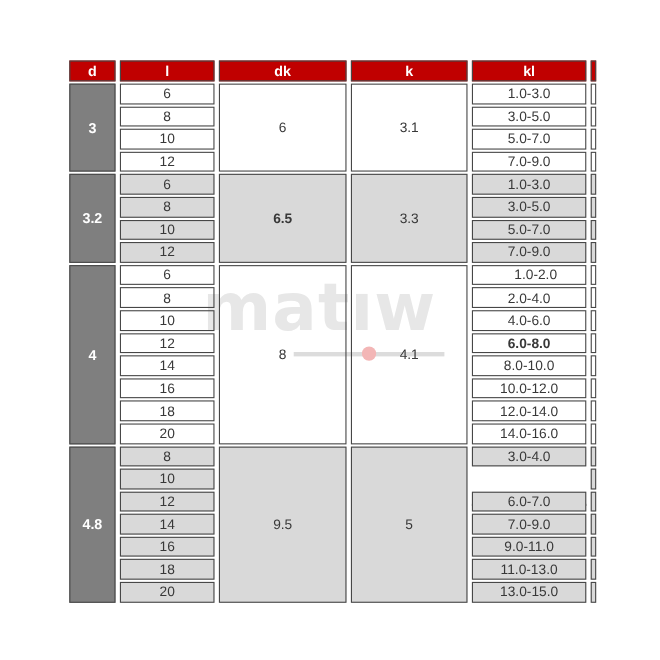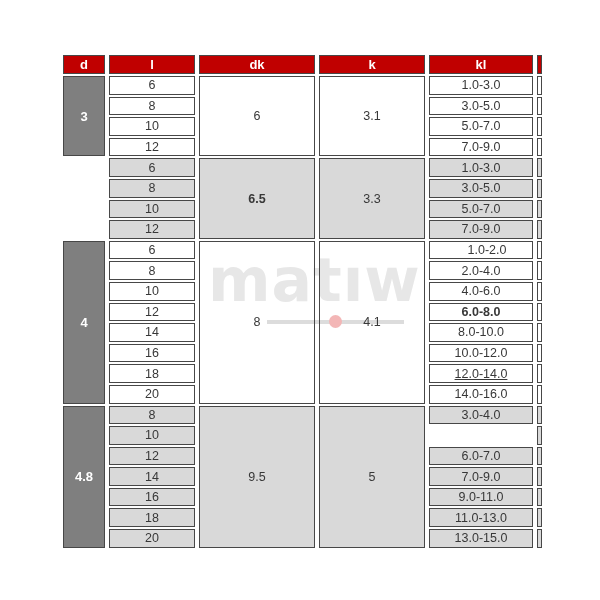--- a/index.html
+++ b/index.html
@@ -9,21 +9,21 @@
     --text:#383838;
     --wm-text:#e7e7e7;   --wm-line:#dcdcdc; --wm-dot:#f3b6b6;
   }
   html,body{margin:0;padding:0;}
   body{
     width:600px;height:600px;background:#ffffff;position:relative;
     overflow:hidden;font-family:"Liberation Sans", sans-serif;
   }
   
   .wm-text{
-    position:absolute;left:208px;top:250px;z-index:1;
+    position:absolute;left:184px;top:250px;z-index:1;
     font-family:"DejaVu Sans", sans-serif;font-weight:bold;
     font-size:60px;line-height:1;letter-spacing:1px;color:var(--wm-text);
     user-select:none;white-space:nowrap;
   }
   .wm-line{
     position:absolute;left:267px;top:320px;width:137px;height:4px;
     background:var(--wm-line);z-index:1;
   }
   .wm-dot{
     position:absolute;left:329px;top:315px;width:13px;height:13px;
@@ -76,20 +76,21 @@
     <div class="cell" style="grid-area: 2 / 6;"></div>
     <div class="cell" style="grid-area: 3 / 2;">8</div>
     <div class="cell" style="grid-area: 3 / 5;">3.0-5.0</div>
     <div class="cell" style="grid-area: 3 / 6;"></div>
     <div class="cell" style="grid-area: 4 / 2;">10</div>
     <div class="cell" style="grid-area: 4 / 5;">5.0-7.0</div>
     <div class="cell" style="grid-area: 4 / 6;"></div>
     <div class="cell" style="grid-area: 5 / 2;">12</div>
     <div class="cell" style="grid-area: 5 / 5;">7.0-9.0</div>
     <div class="cell" style="grid-area: 5 / 6;"></div>
+    <div class="cell dcol" style="grid-area: 6 / 1 / span 4;">3.2</div>
     <div class="cell shaded" style="grid-area: 6 / 3 / span 4; font-weight: bold;">6.5</div>
     <div class="cell shaded" style="grid-area: 6 / 4 / span 4;">3.3</div>
     <div class="cell shaded" style="grid-area: 6 / 2;">6</div>
     <div class="cell shaded" style="grid-area: 6 / 5;">1.0-3.0</div>
     <div class="cell shaded" style="grid-area: 6 / 6;"></div>
     <div class="cell shaded" style="grid-area: 7 / 2;">8</div>
     <div class="cell shaded" style="grid-area: 7 / 5;">3.0-5.0</div>
     <div class="cell shaded" style="grid-area: 7 / 6;"></div>
     <div class="cell shaded" style="grid-area: 8 / 2;">10</div>
     <div class="cell shaded" style="grid-area: 8 / 5;">5.0-7.0</div>
@@ -112,21 +113,21 @@
     <div class="cell" style="grid-area: 13 / 2;">12</div>
     <div class="cell" style="grid-area: 13 / 5; font-weight: bold;">6.0-8.0</div>
     <div class="cell" style="grid-area: 13 / 6;"></div>
     <div class="cell" style="grid-area: 14 / 2;">14</div>
     <div class="cell" style="grid-area: 14 / 5;">8.0-10.0</div>
     <div class="cell" style="grid-area: 14 / 6;"></div>
     <div class="cell" style="grid-area: 15 / 2;">16</div>
     <div class="cell" style="grid-area: 15 / 5;">10.0-12.0</div>
     <div class="cell" style="grid-area: 15 / 6;"></div>
     <div class="cell" style="grid-area: 16 / 2;">18</div>
-    <div class="cell" style="grid-area: 16 / 5; text-decoration: underline;">12.0-14.0</div>
+    <div class="cell" style="grid-area: 16 / 5;">12.0-14.0</div>
     <div class="cell" style="grid-area: 16 / 6;"></div>
     <div class="cell" style="grid-area: 17 / 2;">20</div>
     <div class="cell" style="grid-area: 17 / 5;">14.0-16.0</div>
     <div class="cell" style="grid-area: 17 / 6;"></div>
     <div class="cell dcol" style="grid-area: 18 / 1 / span 7;">4.8</div>
     <div class="cell shaded" style="grid-area: 18 / 3 / span 7;">9.5</div>
     <div class="cell shaded" style="grid-area: 18 / 4 / span 7;">5</div>
     <div class="cell shaded" style="grid-area: 18 / 2;">8</div>
     <div class="cell shaded" style="grid-area: 18 / 5;">3.0-4.0</div>
     <div class="cell shaded" style="grid-area: 18 / 6;"></div>

